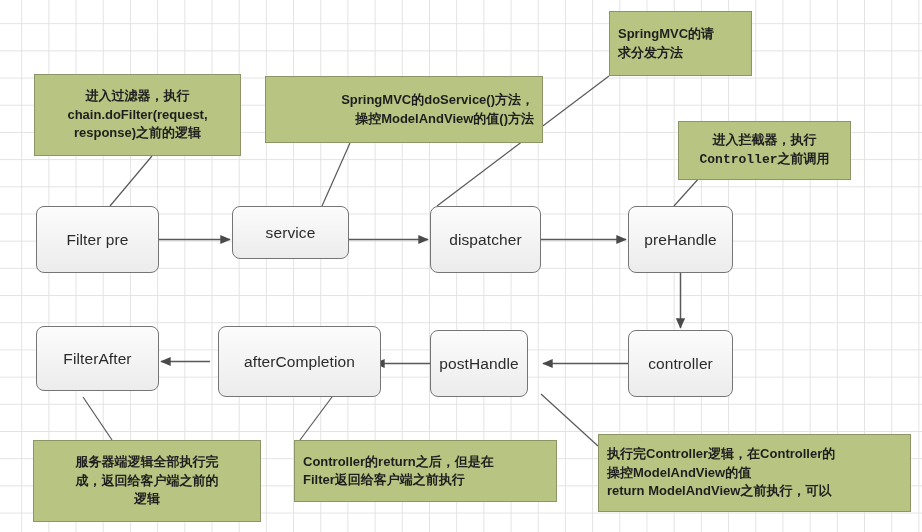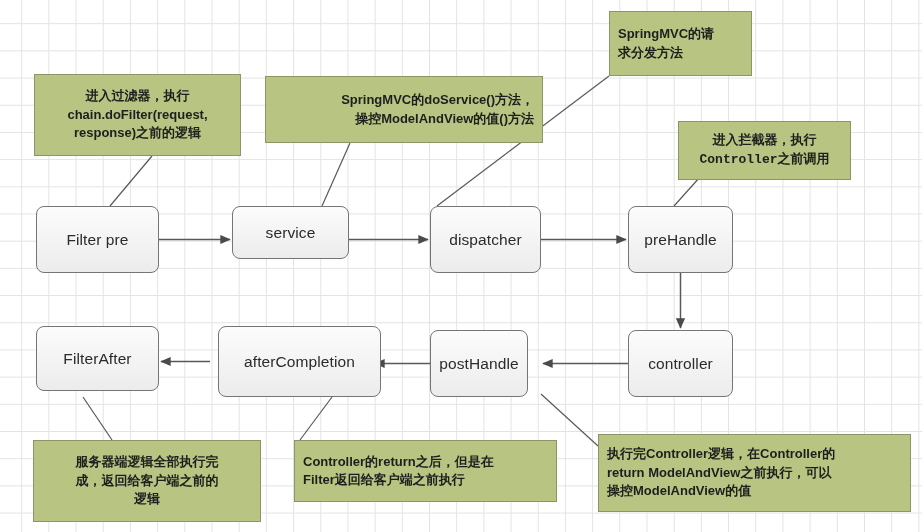--- a/index.html
+++ b/index.html
@@ -147,22 +147,22 @@
       </div>
       <div class="note" style="left: 678px; top: 121px; width: 173px; height: 59px; font-family: Liberation Mono, monospace;">
         <span>
           <span>进入拦截器，执行</span>
           <span>Controller之前调用</span>
         </span>
       </div>
       <div class="note left-align" style="left: 598px; top: 434px; width: 313px; height: 78px;">
         <span>
           <span>执行完Controller逻辑，在Controller的</span>
+          <span>操控ModelAndView的值</span>
           <span>return ModelAndView之前执行，可以</span>
-          <span>操控ModelAndView的值</span>
         </span>
       </div>
       <div class="note left-align" style="left: 294px; top: 440px; width: 263px; height: 62px;">
         <span>
           <span>Controller的return之后，但是在</span>
           <span>Filter返回给客户端之前执行</span>
         </span>
       </div>
       <div class="note" style="left: 33px; top: 440px; width: 228px; height: 82px;">
         <span>

